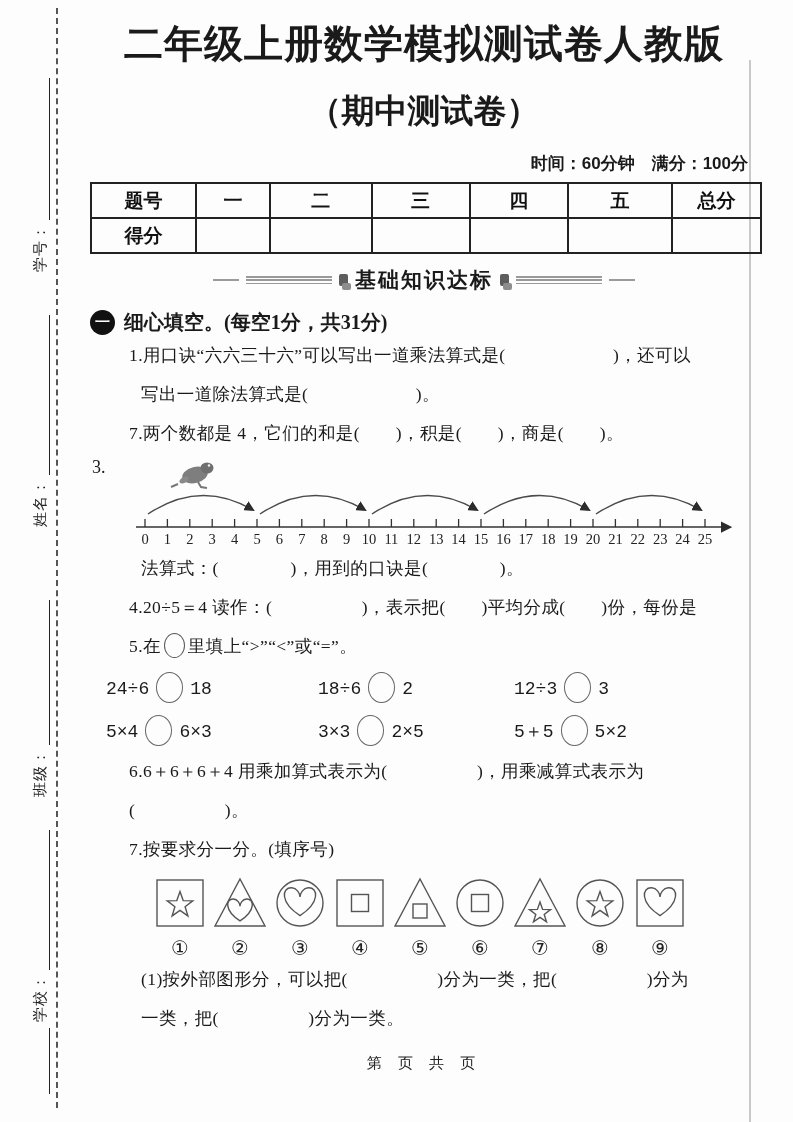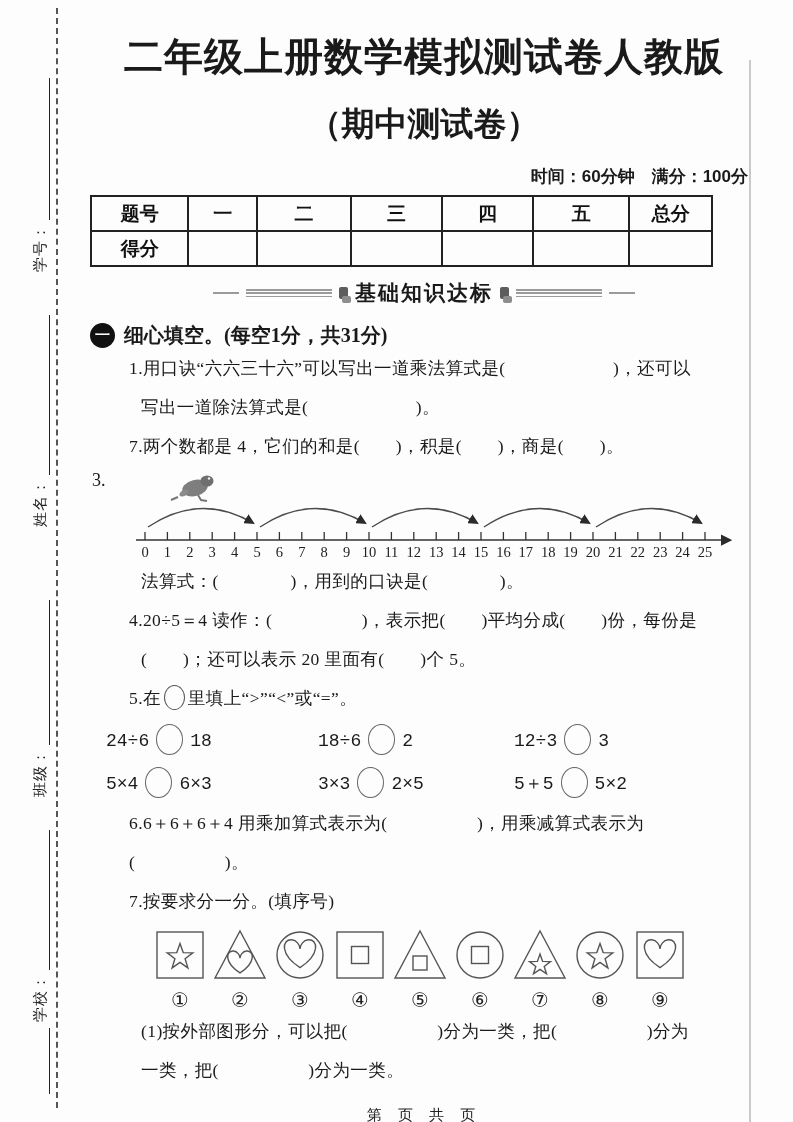--- a/index.html
+++ b/index.html
@@ -13,28 +13,28 @@
 
   
   .seal-dash { position:absolute; left:56px; top:8px; bottom:14px; width:0; border-left:2.5px dashed #555; }
   .mfield { position:absolute; left:16px; transform:rotate(-90deg); transform-origin:0 0;
             display:flex; align-items:flex-end; height:34px; font-family:"Liberation Sans",sans-serif; }
   .mlabel { font-size:15px; color:#222; letter-spacing:1px; white-space:nowrap; padding-right:4px; }
   .mline  { flex:1; border-bottom:1.6px solid #222; height:22px; }
 
   
   .content { position:absolute; left:90px; top:0; width:668px; }
-  .title { margin-top:30px; text-align:center; font-family:"Liberation Sans",sans-serif;
+  .title { margin-top:17px; text-align:center; font-family:"Liberation Sans",sans-serif;
            font-weight:bold; font-size:39px; letter-spacing:1px; }
   .subtitle { margin-top:18px; text-align:center; font-family:"Liberation Sans",sans-serif;
               font-weight:bold; font-size:33px; }
   .meta { margin-top:18px; text-align:right; padding-right:10px; font-family:"Liberation Sans",sans-serif;
           font-weight:bold; font-size:17px; }
 
-  table.score { width:623px; margin-top:7px; border-collapse:collapse; table-layout:fixed;
+  table.score { width:672px; margin-top:7px; border-collapse:collapse; table-layout:fixed;
                 font-family:"Liberation Sans",sans-serif; }
   table.score td, table.score th { border:2px solid #222; height:35px; text-align:center;
                 font-size:19px; font-weight:bold; color:#111; }
 
   .banner { margin-top:12px; display:flex; align-items:center; justify-content:center; gap:7px; }
   .banner-title { font-family:"Liberation Sans",sans-serif; font-weight:bold; font-size:21px; letter-spacing:2px; }
   .deco-line { width:86px; height:8px;
      background:repeating-linear-gradient(180deg,#9a9a9a 0 1.6px,transparent 1.6px 3.4px); }
   .deco-cap { width:26px; height:2px; background:#9a9a9a; }
   .deco-icon { width:9px; height:12px; background:#5d5d5d; border-radius:2px; position:relative; }
@@ -227,21 +227,20 @@
             <ellipse cx="52" cy="25" rx="5" ry="3" fill="#8a8a8a" transform="rotate(-30 52 25)"></ellipse>
             <path d="M46 29 l-7 3" stroke="#777" stroke-width="2" fill="none"></path>
             <path d="M66 27 l3 5 6 1" stroke="#777" stroke-width="2" fill="none"></path>
             <circle cx="77" cy="10.5" r="1.2" fill="#f2f2f2"></circle>
           </g>
         </svg>
     </div>
     <p class="q">法算式：(　　　　)，用到的口诀是(　　　　)。</p>
 
     <p class="q first">4.20÷5＝4 读作：(　　　　　)，表示把(　　)平均分成(　　)份，每份是</p>
-    <p class="q">(　　)；还可以表示 20 里面有(　　)个 5。</p>
 
     <p class="q first"><span>5.在</span><span class="q5-circle"></span><span>里填上“&gt;”“&lt;”或“=”。</span></p>
     <div id="cmp-grid">
         <div class="cmp-row">
           <span><span>24÷6</span><span class="cmp-circle"></span><span>18</span></span>
           <span><span>18÷6</span><span class="cmp-circle"></span><span>2</span></span>
           <span><span>12÷3</span><span class="cmp-circle"></span><span>3</span></span>
         </div>
         <div class="cmp-row">
           <span><span>5×4</span><span class="cmp-circle"></span><span>6×3</span></span>

